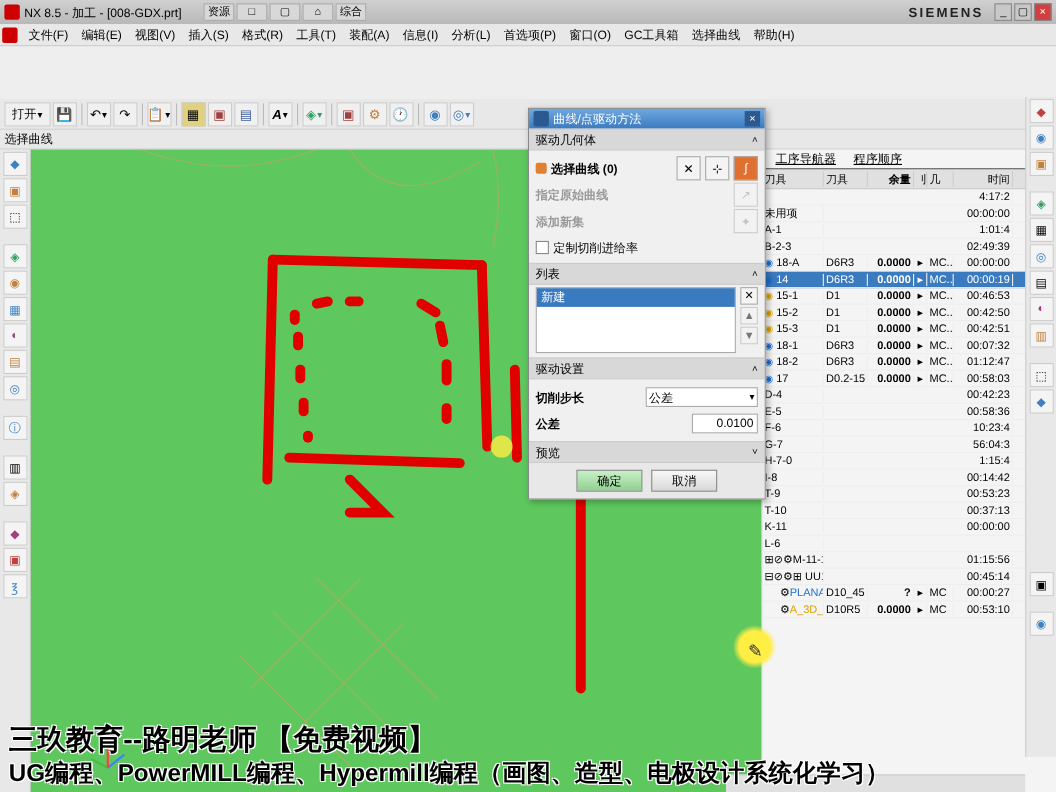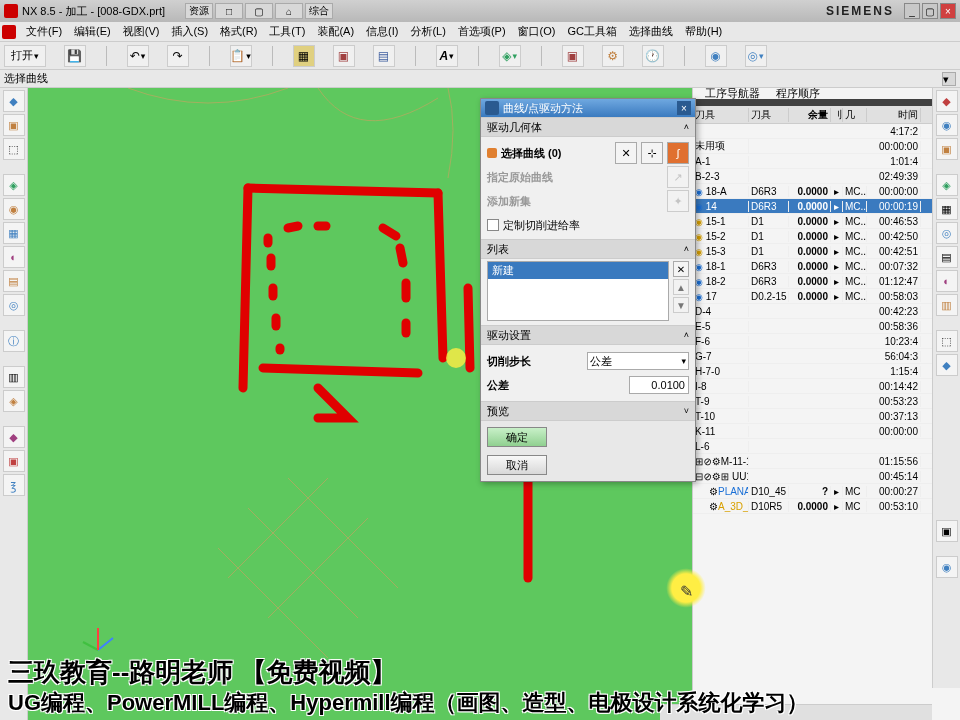--- a/index.html
+++ b/index.html
@@ -16,42 +16,42 @@
 .title-bar .win-btns { display: flex; gap: 2px; }
 .title-bar .win-btn { width: 16px; height: 16px; background: #c8c8c8; border: 1px solid #888; font-size: 10px; display: flex; align-items: center; justify-content: center; }
 .title-bar .win-btn.close { background: #d04040; color: #fff; }
 
 
 .menu-bar { height: 20px; background: #e8e8e8; display: flex; align-items: center; padding: 0 2px; font-size: 11px; border-bottom: 1px solid #ccc; }
 .menu-bar .app-icon { width: 14px; height: 14px; background: #c00; margin-right: 4px; border-radius: 2px; }
 .menu-bar .menu-item { padding: 0 6px; cursor: default; }
 
 
-.toolbar { height: 28px; background: #e8e8e8; display: flex; align-items: center; padding: 0 4px; gap: 18px; border-bottom: 1px solid #ccc; }
+.toolbar { height: 28px; background: #e8e8e8; display: flex; align-items: center; padding: 0 4px; gap: 2px; border-bottom: 1px solid #ccc; margin-top: 48px; }
 .toolbar .tool { width: 22px; height: 22px; background: #f0f0f0; border: 1px solid #ccc; display: flex; align-items: center; justify-content: center; font-size: 12px; }
 .toolbar .tool.wide { width: auto; padding: 0 6px; font-size: 11px; }
 .toolbar .sep { width: 1px; height: 20px; background: #bbb; margin: 0 2px; }
 .toolbar .dd { font-size: 9px; margin-left: 1px; }
 
 
 .select-bar { height: 18px; background: #e8e8e8; border-bottom: 1px solid #ccc; font-size: 11px; padding: 0 4px; display: flex; align-items: center; }
 
 
 .main { display: flex; height: 632px; position: relative; }
 .left-toolbar { width: 28px; background: #e8e8e8; border-right: 1px solid #ccc; display: flex; flex-direction: column; padding-top: 2px; gap: 2px; align-items: center; }
 .left-toolbar .ltool { width: 22px; height: 22px; background: #f4f4f4; border: 1px solid #ccc; display: flex; align-items: center; justify-content: center; font-size: 11px; }
 
 .canvas-area { flex: 1; background: #5ec85e; position: relative; overflow: hidden; }
 
 
 .right-side { width: 268px; background: #f4f4f4; border-left: 1px solid #ccc; display: flex; flex-direction: column; }
 .right-toolbar { position: absolute; right: 0; top: 88px; width: 28px; background: #e8e8e8; border-left: 1px solid #ccc; height: 600px; display: flex; flex-direction: column; gap: 2px; padding-top: 2px; align-items: center; }
 .right-toolbar .rtool { width: 22px; height: 22px; background: #f4f4f4; border: 1px solid #ccc; display: flex; align-items: center; justify-content: center; font-size: 11px; }
 
-.nav-header { height: 18px; display: flex; align-items: center; font-size: 11px; padding: 0 4px; border-bottom: 7px solid #404040; }
+.nav-header { height: 18px; display: flex; align-items: center; font-size: 11px; padding: 0 4px; border-bottom: 1px solid #404040; text-decoration: underline; }
 .nav-header .nav-tab { padding: 0 8px; }
 .op-table { flex: 1; overflow: hidden; font-size: 10px; }
 .op-head { display: flex; background: #e0e0e0; border-bottom: 1px solid #ccc; height: 18px; align-items: center; }
 .op-head .col { border-right: 1px solid #ccc; padding: 0 2px; overflow: hidden; white-space: nowrap; }
 .op-row { display: flex; height: 15px; align-items: center; border-bottom: 1px solid #eee; }
 .op-row .cell { padding: 0 2px; overflow: hidden; white-space: nowrap; border-right: 1px solid #eee; }
 .op-row.selected { background: #3a7abf; color: #fff; }
 .c-name { width: 56px; }
 .c-tool { width: 40px; }
 .c-rem { width: 42px; text-align: right; font-weight: bold; }
@@ -76,21 +76,21 @@
 .dialog .icon-btn.orange { background: #e07030; color: #fff; }
 .dialog .disabled { color: #999; }
 .dialog .chk { width: 12px; height: 12px; border: 1px solid #888; background: #fff; }
 .dialog .listbox { width: 100%; height: 60px; background: #fff; border: 1px solid #aaa; }
 .dialog .listbox .list-item { background: #3a7abf; color: #fff; padding: 1px 4px; font-size: 11px; }
 .dialog .list-controls { display: flex; flex-direction: column; gap: 2px; margin-left: 4px; }
 .dialog .list-wrap { display: flex; }
 .dialog .select { flex: 1; height: 18px; border: 1px solid #aaa; background: #fff; font-size: 11px; padding: 0 2px; display: flex; align-items: center; }
 .dialog .select .dd { margin-left: auto; font-size: 9px; }
 .dialog .num-input { width: 60px; height: 18px; border: 1px solid #aaa; background: #fff; text-align: right; padding: 0 3px; font-size: 11px; }
-.dialog .btn-row { padding: 6px; display: flex; justify-content: center; gap: 8px; background: #e8e8e8; flex-direction: column; }
+.dialog .btn-row { padding: 6px; display: flex; justify-content: center; gap: 8px; background: #e8e8e8; }
 .dialog .dlg-btn { width: 60px; height: 20px; background: linear-gradient(#f8f8f8,#d8d8d8); border: 1px solid #888; font-size: 11px; display: flex; align-items: center; justify-content: center; }
 .dialog .dlg-btn.primary { background: linear-gradient(#c8f0c8,#90d090); }
 
 
 .sketch { position: absolute; pointer-events: none; }
 
 
 .highlight { position: absolute; width: 40px; height: 40px; background: radial-gradient(circle,#ffee44 0%,#ffee44 50%,transparent 70%); border-radius: 50%; }
 .cursor-icon { position: absolute; font-size: 16px; color: #333; }
 

